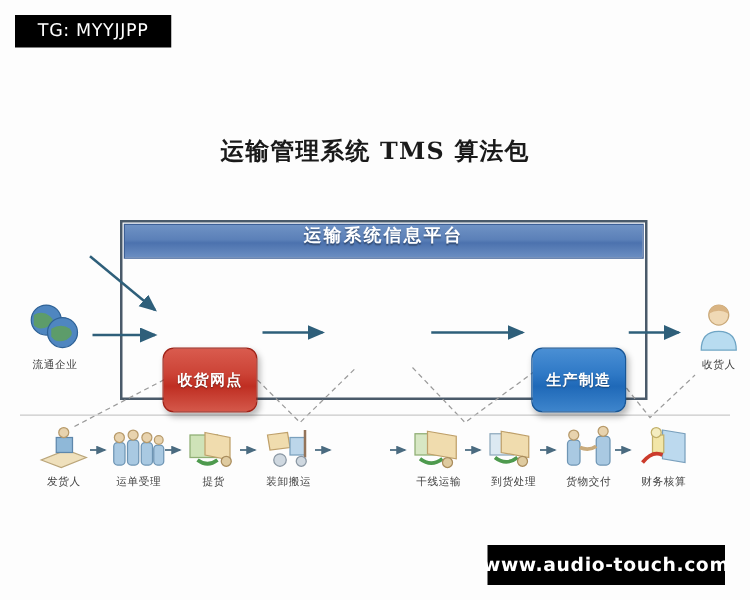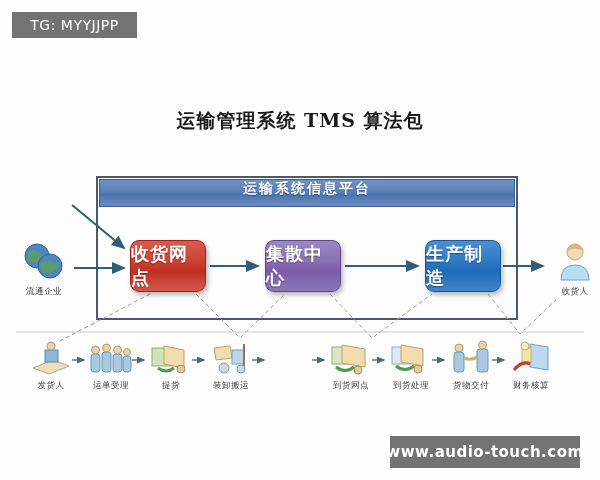--- a/index.html
+++ b/index.html
@@ -6,21 +6,21 @@
   body{
     width:600px;height:480px;overflow:hidden;
     background:#ffffff;
     font-family:"DejaVu Sans","Liberation Sans",sans-serif;
     position:relative;
   }
   .stage{position:absolute;inset:0;background:#fdfdfd;}
 
   
   .wm{
-    position:absolute;background:#737373;color:#ffffff;
+    position:absolute;background:#000000;color:#ffffff;
     display:flex;align-items:center;justify-content:center;
     letter-spacing:.5px;white-space:nowrap;
   }
   #wm-top{left:12px;top:12px;width:125px;height:26px;font-size:14px;}
   #wm-bottom{left:390px;top:436px;width:190px;height:32px;font-size:15px;font-weight:bold;}
 
   
   #title{
     position:absolute;left:0;top:108px;width:600px;text-align:center;
     font-family:"DejaVu Serif","Liberation Serif",serif;
@@ -41,25 +41,26 @@
   #banner span{
     color:#ffffff;font-size:14px;font-weight:bold;letter-spacing:2px;
     font-family:"DejaVu Serif","Liberation Serif",serif;
     text-shadow:0 1px 1px rgba(0,0,0,.35);
   }
 
   
   .node{
     position:absolute;width:76px;height:52px;border-radius:9px;
     display:flex;align-items:center;justify-content:center;
-    color:#ffffff;font-size:18px;font-weight:bold;letter-spacing:1px;
+    color:#ffffff;font-size:12px;font-weight:bold;letter-spacing:1px;
     font-family:"DejaVu Serif","Liberation Serif",serif;
     box-shadow:2px 3px 5px rgba(0,0,0,.28);
     text-shadow:0 1px 1px rgba(0,0,0,.4);
     box-sizing:border-box;
+    margin-top:38px;
   }
   #node-0{left:130px;top:240px;
     background:linear-gradient(to bottom,#d95b4e 0%,#cc4336 40%,#bf2e22 60%,#d4584a 100%);
     border:1px solid #9e2217;}
   #node-1{left:265px;top:240px;
     background:linear-gradient(to bottom,#9b86c4 0%,#8a70b4 40%,#7a5da6 60%,#8d77b8 100%);
     border:1px solid #5f4589;}
   #node-2{left:425px;top:240px;
     background:linear-gradient(to bottom,#4a8fd4 0%,#2f79c6 40%,#1f69b8 60%,#3e85cc 100%);
     border:1px solid #185695;}
@@ -145,23 +146,20 @@
         <path d="M8,12 q7,-4 13,1 q5,4 -1,8 q-8,4 -12,-1 z" fill="#5fa05a" opacity=".85"></path>
         <circle cx="31" cy="26" r="12" fill="#4f86c0" stroke="#2f6296" stroke-width="1"></circle>
         <path d="M22,23 q8,-5 15,0 q4,5 -3,9 q-9,3 -12,-3 z" fill="#5fa05a" opacity=".85"></path>
       </svg>
     </div>
     <div class="cap">流通企业</div>
   </div>
 
   <div class="node" id="node-0">
     <span>收货网点</span>
-  </div>
-  <div class="node" id="node-1">
-    <span>集散中心</span>
   </div>
   <div class="node" id="node-2">
     <span>生产制造</span>
   </div>
 
   <div class="endnode">
     <div class="glyph">
       <svg width="40" height="42" viewBox="0 0 40 42">
         <circle cx="20" cy="12" r="8" fill="#f0d9b5" stroke="#c9a878" stroke-width="1"></circle>
         <path d="M20,4 a8,8 0 0 1 8,7 q-8,-5 -16,0 a8,8 0 0 1 8,-7z" fill="#d9b483"></path>
@@ -232,21 +230,21 @@
 
     <div class="step" style="left:300px">
       <div class="glyph">
         <svg width="46" height="36" viewBox="0 0 46 36">
           <rect x="4" y="7" width="20" height="17" fill="#d7e7c4" stroke="#8fae74" stroke-width="1"></rect>
           <polygon points="14,5 37,9 37,27 14,23" fill="#f0dcae" stroke="#bfa06a" stroke-width="1"></polygon>
           <path d="M8,27 q9,7 18,0" stroke="#4e9a4e" stroke-width="3" fill="none"></path>
           <circle cx="30" cy="30" r="4" fill="#dfcba0" stroke="#a98c5c" stroke-width="1"></circle>
         </svg>
       </div>
-      <div class="cap">到货网点</div>
+      <div class="cap">干线运输</div>
     </div>
 
     <div class="step" style="left:360px">
       <div class="glyph">
         <svg width="46" height="36" viewBox="0 0 46 36">
           <rect x="4" y="7" width="19" height="17" fill="#dce9f2" stroke="#8fa9bd" stroke-width="1"></rect>
           <polygon points="13,5 35,9 35,26 13,22" fill="#f0dcae" stroke="#bfa06a" stroke-width="1"></polygon>
           <path d="M8,26 q9,7 18,0" stroke="#4e9a4e" stroke-width="3" fill="none"></path>
           <circle cx="30" cy="29" r="4" fill="#dfcba0" stroke="#a98c5c" stroke-width="1"></circle>
         </svg>

